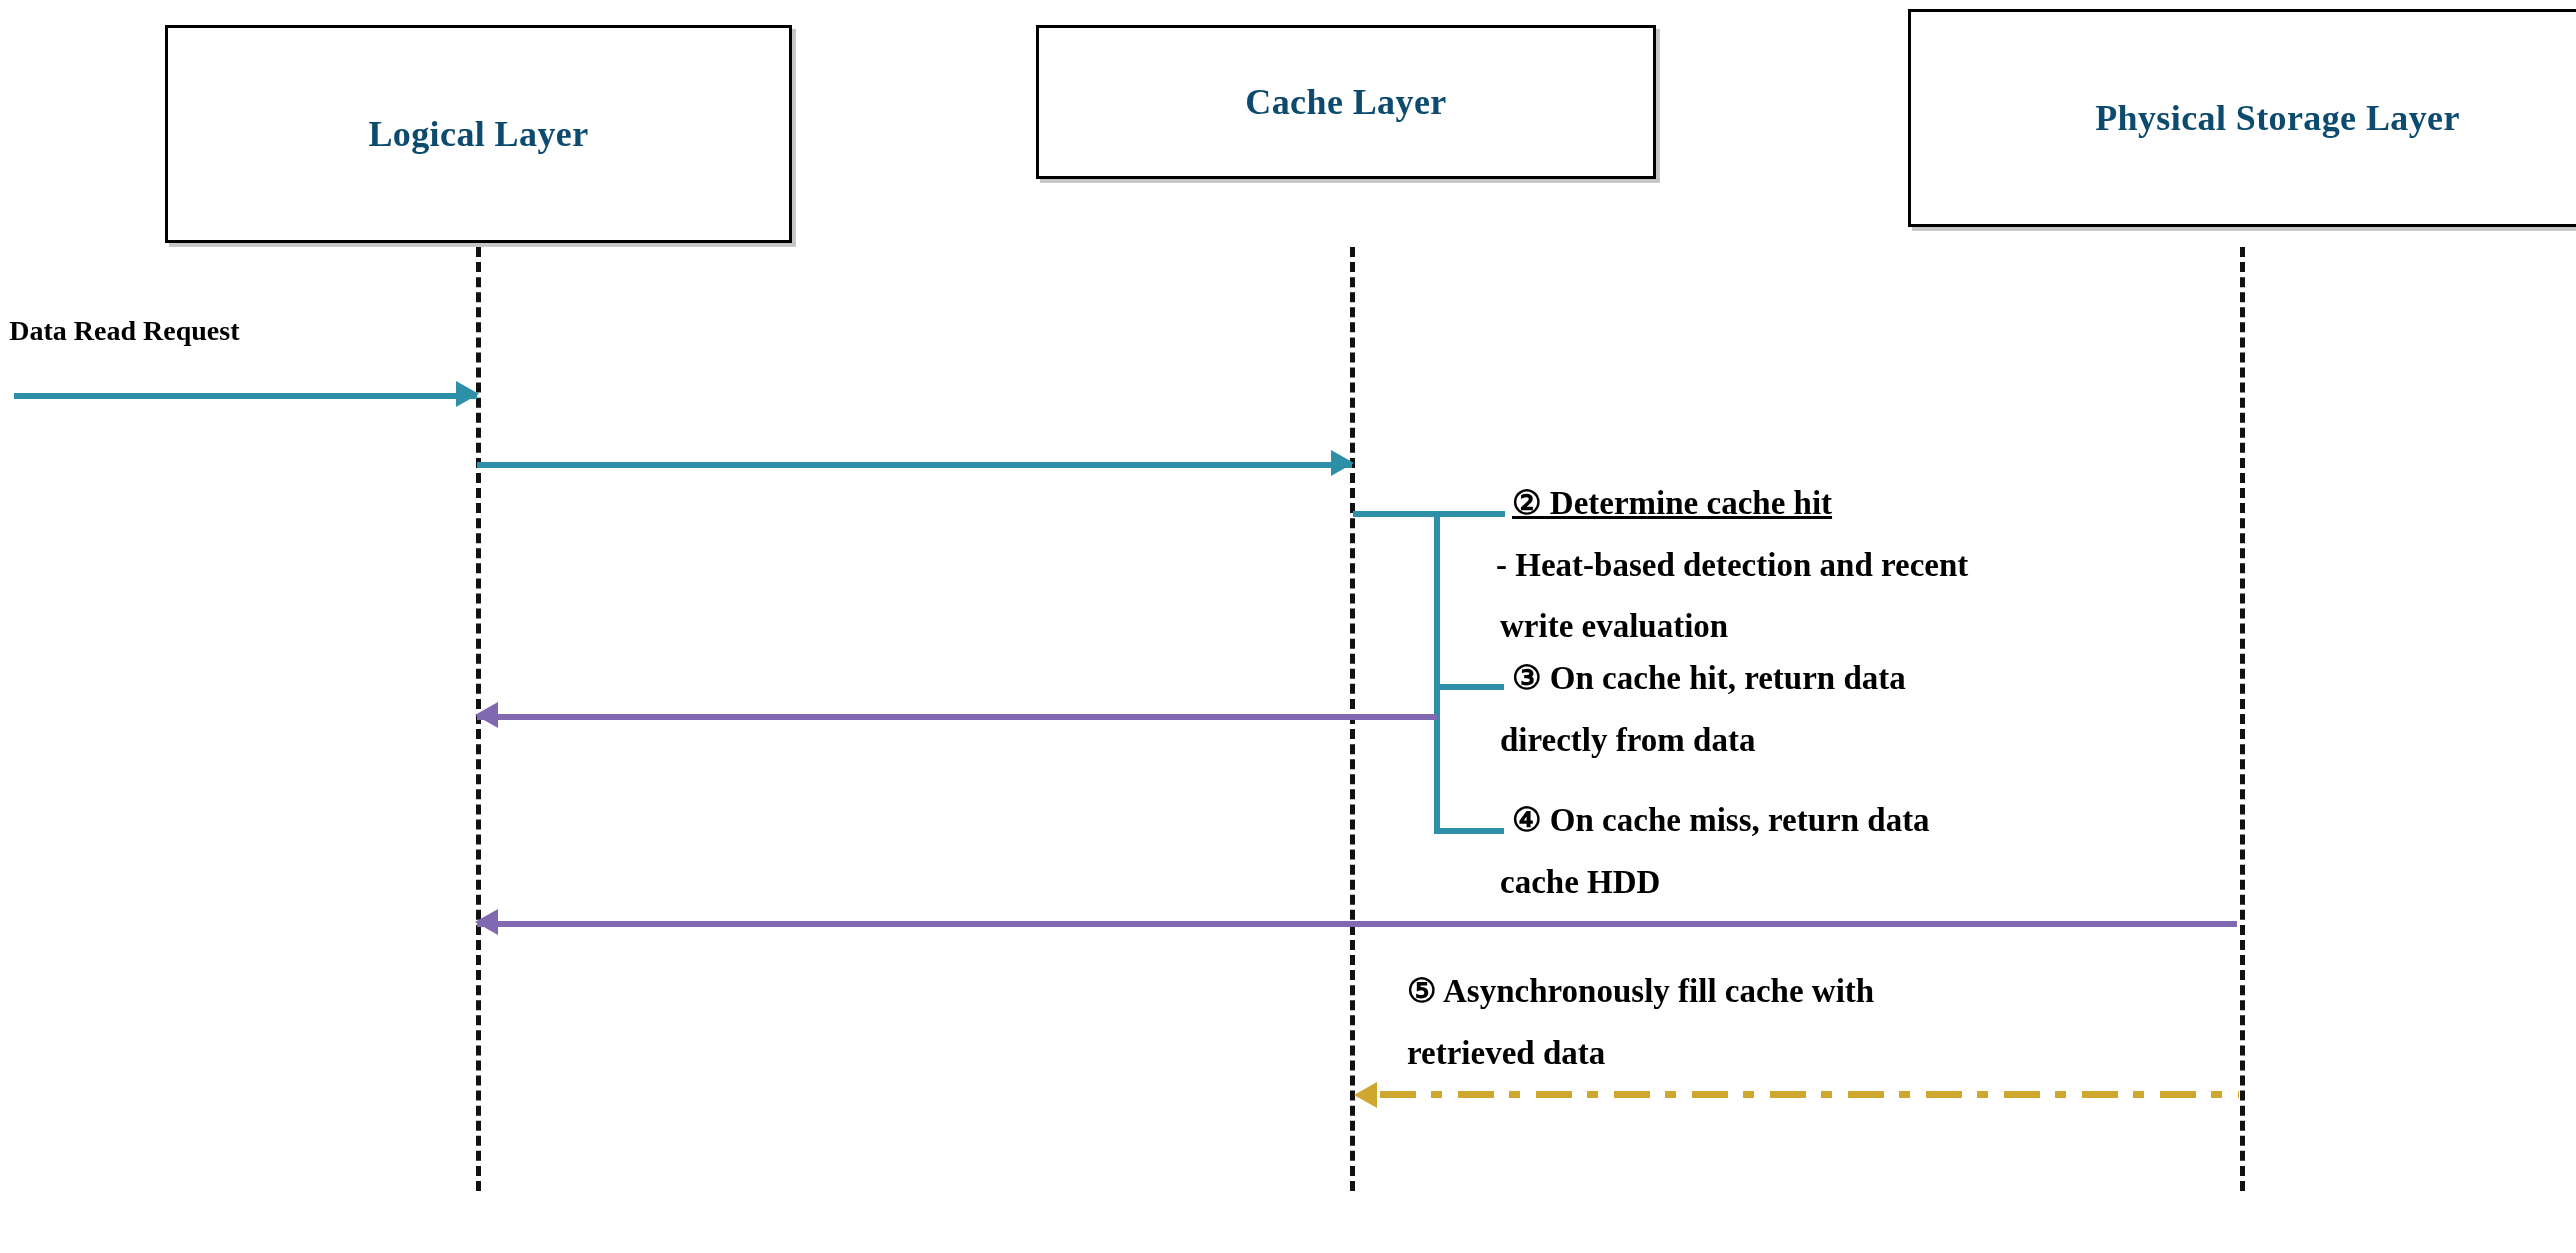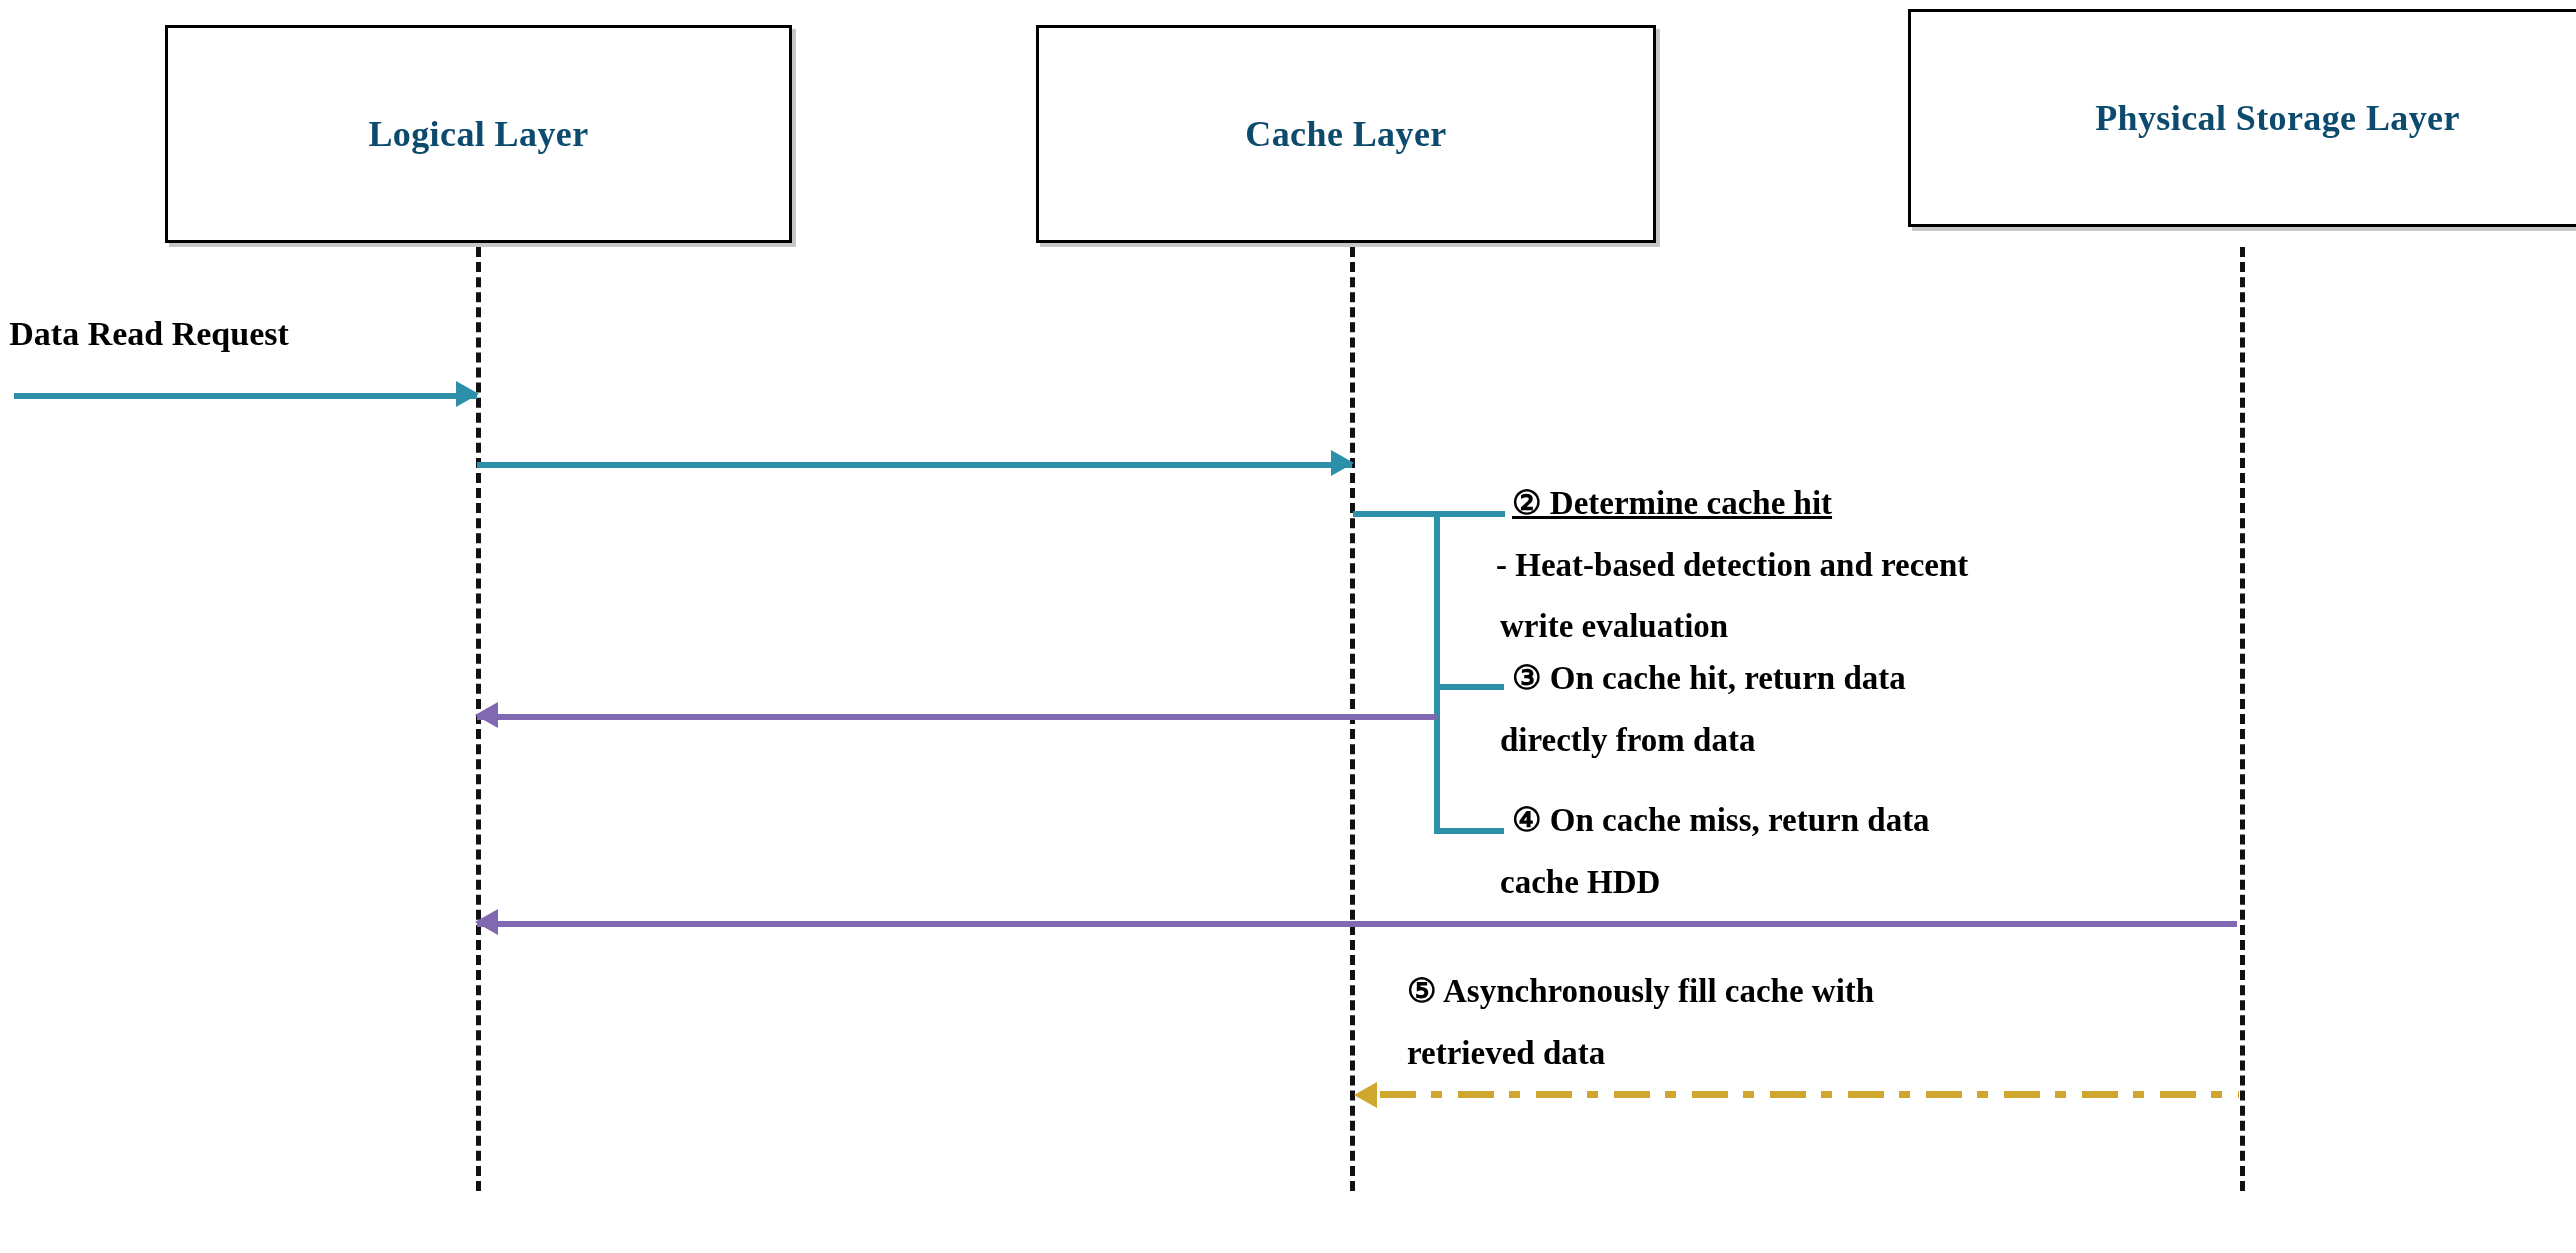--- a/index.html
+++ b/index.html
@@ -105,35 +105,35 @@
     font-weight: bold;
     font-size: 33px;
     line-height: 1.30;
     color: #000000;
     white-space: pre-line;
   }
 
   .freelabel {
     position: absolute;
     font-weight: bold;
-    font-size: 34px;
+    font-size: 28px;
     color: #000000;
     white-space: nowrap;
   }
 </style>
 </head>
 <body>
 
 <div id="canvas">
 
   <div class="participant" style="left:165px; top:25px; width:627px; height:218px;">
     <span class="plabel">Logical Layer</span>
   </div>
 
-  <div class="participant" style="left:1036px; top:25px; width:620px; height:218px;">
+  <div class="participant" style="left:1036px; top:25px; width:620px; height:154px;">
     <span class="plabel">Cache Layer</span>
   </div>
 
   <div class="participant" style="left:1908px; top:9px; width:739px; height:218px;">
     <span class="plabel">Physical Storage Layer</span>
   </div>
 
   <div class="lifeline" style="left:476px; top:247px; height:944px;"></div>
   <div class="lifeline" style="left:1350px; top:247px; height:944px;"></div>
   <div class="lifeline" style="left:2240px; top:247px; height:944px;"></div>

